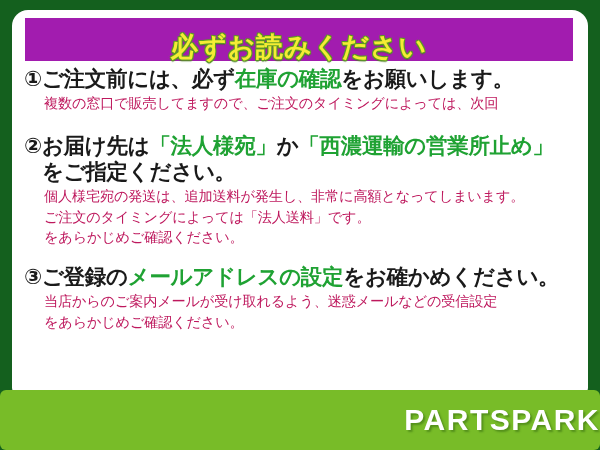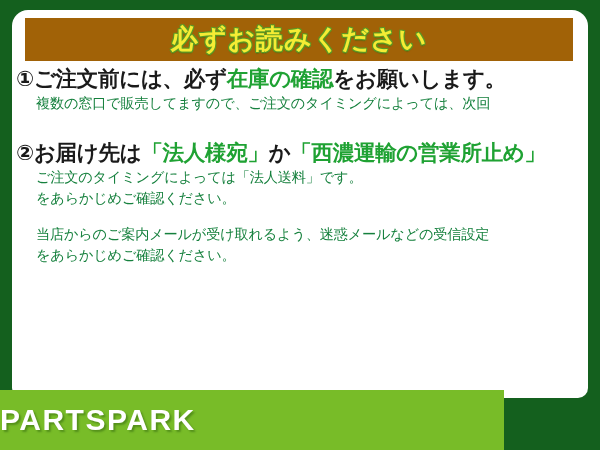--- a/index.html
+++ b/index.html
@@ -34,23 +34,23 @@
     overflow: hidden;
   }
 
   
   #header-bar {
     position: absolute;
     left: 13px;
     top: 8px;
     width: 548px;
     height: 43px;
-    background: #a16207;
+    background: #a21caf;
     display: flex;
-    align-items: center;
+    align-items: flex-end;
     justify-content: center;
   }
   #header-title {
     font-size: 27px;
     font-weight: bold;
     color: #f5ec34;
     letter-spacing: 1px;
     line-height: 1;
     text-shadow:
       -1px -1px 0 #5a9a24,
@@ -60,21 +60,21 @@
        0px  2px 1px rgba(60,110,20,0.55);
     white-space: nowrap;
   }
 
   
   #body-content {
     position: absolute;
     left: 0;
     top: 56px;
     width: 576px;
-    padding: 0 8px 0 4px;
+    padding: 0 8px 0 12px;
     box-sizing: border-box;
   }
 
   .item {
     margin-bottom: 4px;
   }
 
   .item-head {
     font-size: 21.5px;
     font-weight: bold;
@@ -85,47 +85,48 @@
   }
   .item-head.wrap {
     white-space: normal;
   }
   .item-head .hl {
     color: #1fa233;
   }
 
   .item-sub {
     font-size: 14.2px;
-    color: #15803d;
+    color: #be185d;
     line-height: 1.45;
     margin-left: 20px;
     margin-top: 1px;
     letter-spacing: -0.2px;
   }
   .item-sub div {
     white-space: nowrap;
   }
 
   #item-1 { margin-top: 0px; }
-  #item-2 { margin-top: 26px; }
+  #item-2 { margin-top: 19px; }
   #item-3 { margin-top: 16px; }
 
   #item-2-head-line2 { display: block; margin-left: 18px; }
 
   
   #footer {
     position: absolute;
     left: 0;
     bottom: 0;
-    width: 504px;
+    width: 600px;
     height: 60px;
     background: #78bc28;
     display: flex;
     align-items: center;
-    justify-content: flex-start;
+    justify-content: flex-end;
+    border-radius: 6px;
   }
   #brand {
     font-size: 30px;
     font-weight: bold;
     color: #ffffff;
     letter-spacing: 1.5px;
     text-shadow: 2px 2px 2px rgba(40,90,10,0.45);
   }
 </style>
 </head>
@@ -142,28 +143,30 @@
     <div id="body-content">
 
       <div class="item" id="item-1">
         <div class="item-head"><span>①</span><span>ご注文前には、必ず</span><span class="hl">在庫の確認</span><span>をお願いします。</span></div>
         <div class="item-sub">
           <div>複数の窓口で販売してますので、ご注文のタイミングによっては、次回</div>
         </div>
       </div>
 
       <div class="item" id="item-2">
-        <div class="item-head wrap"><span>②</span><span>お届け先は</span><span class="hl">「法人様宛」</span><span>か</span><span class="hl">「西濃運輸の営業所止め」</span></div>
+        <div class="item-head wrap"><span>②</span><span>お届け先は</span><span class="hl">「法人様宛」</span><span>か</span><span class="hl">「西濃運輸の営業所止め」</span><span id="item-2-head-line2">をご指定ください。</span></div>
         <div class="item-sub">
+          <div>個人様宅宛の発送は、追加送料が発生し、非常に高額となってしまいます。</div>
           <div>ご注文のタイミングによっては「法人送料」です。</div>
           <div>をあらかじめご確認ください。</div>
         </div>
       </div>
 
       <div class="item" id="item-3">
+        <div class="item-head"><span>③</span><span>ご登録の</span><span class="hl">メールアドレスの設定</span><span>をお確かめください。</span></div>
         <div class="item-sub">
           <div>当店からのご案内メールが受け取れるよう、迷惑メールなどの受信設定</div>
           <div>をあらかじめご確認ください。</div>
         </div>
       </div>
 
     </div>
   </div>
 
   <div id="footer">

